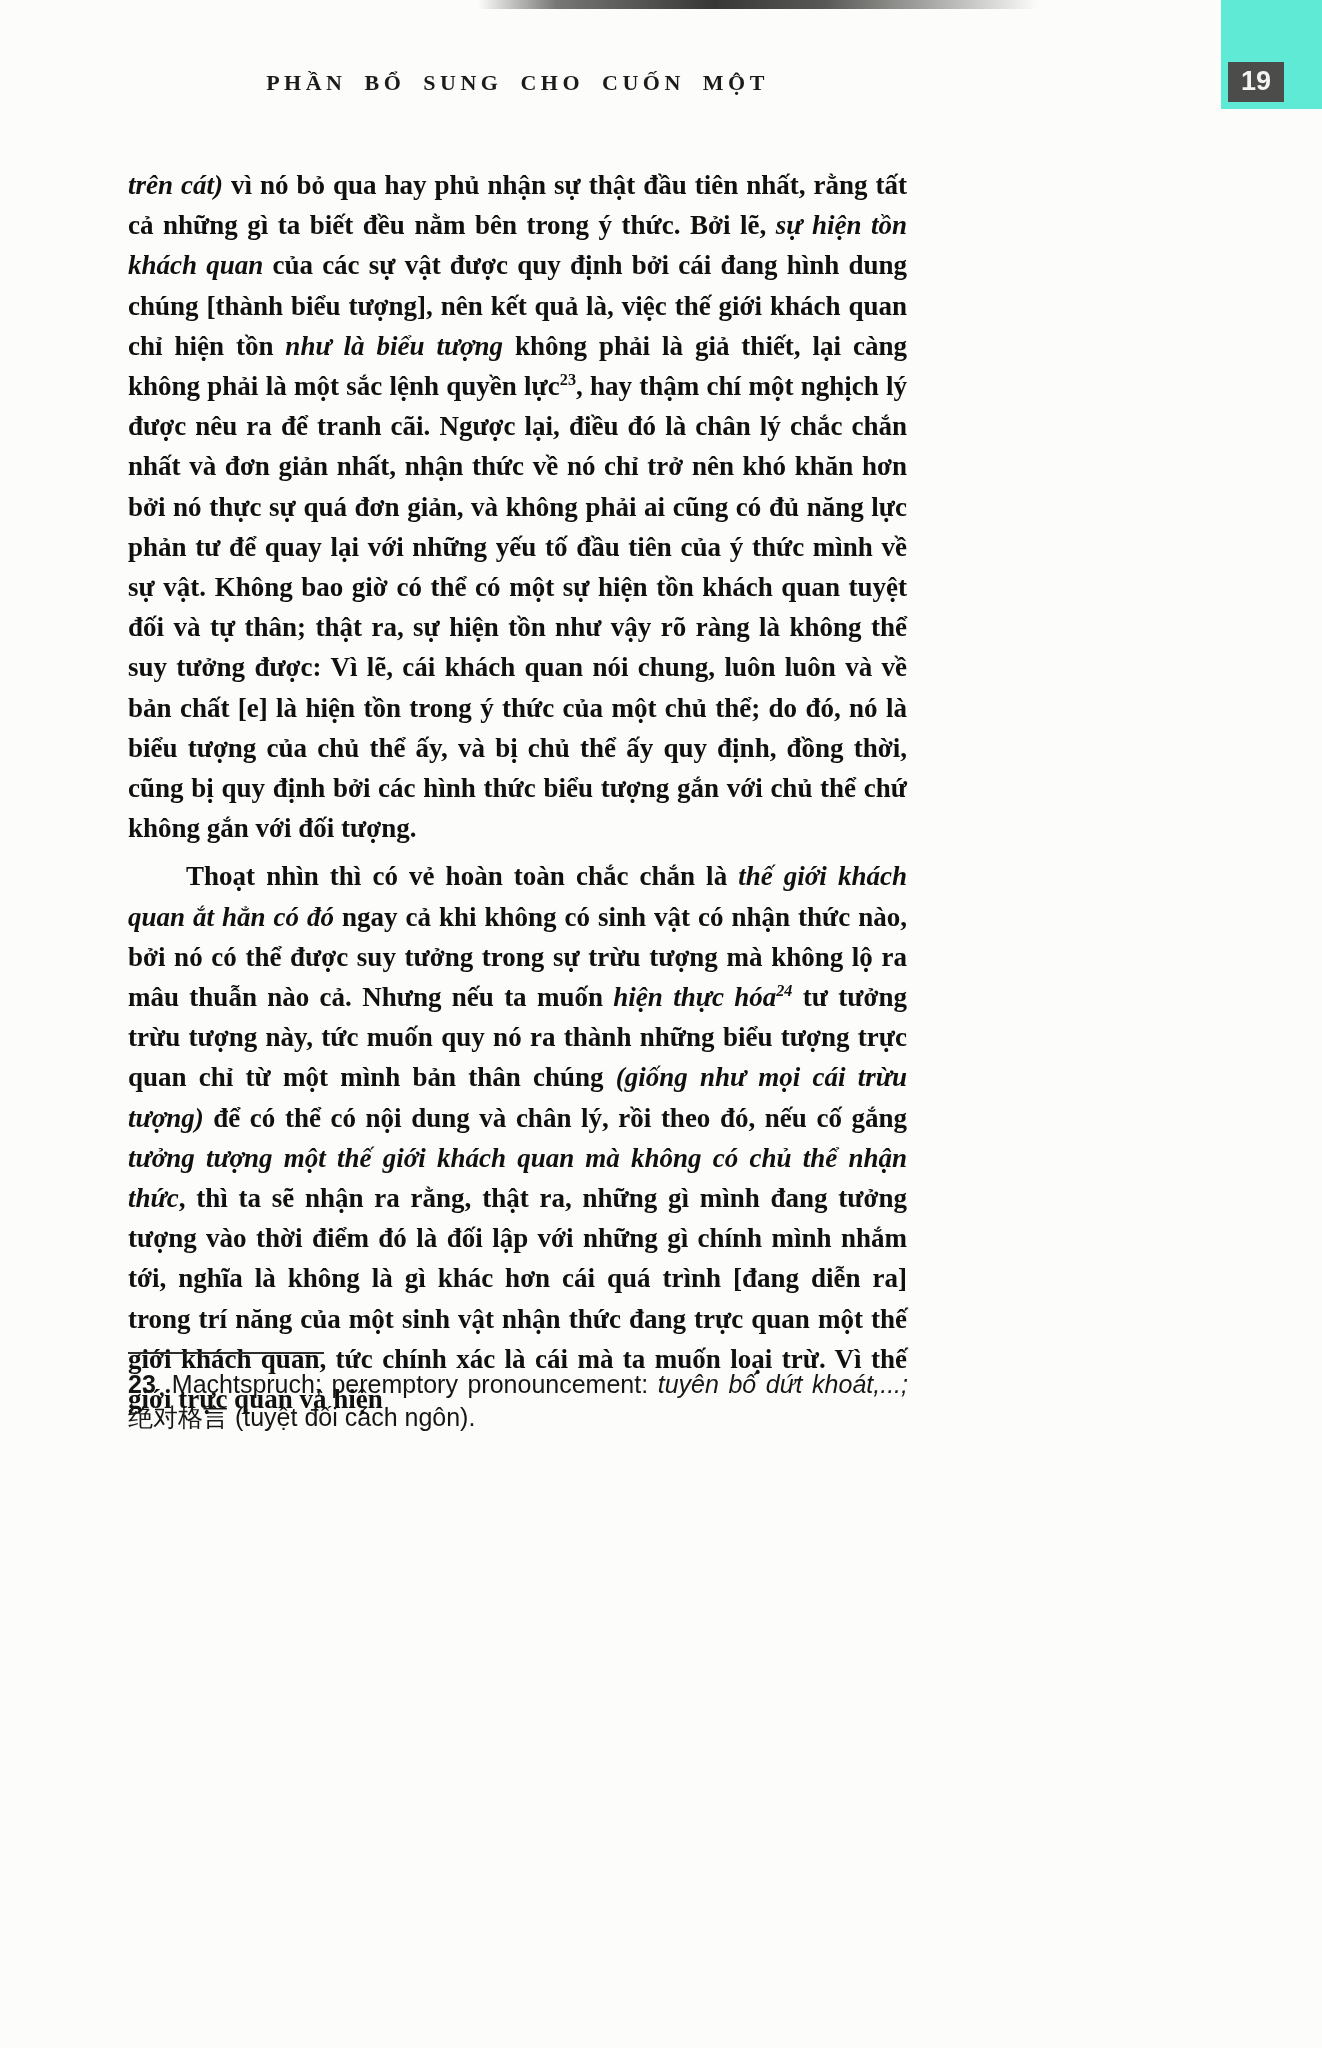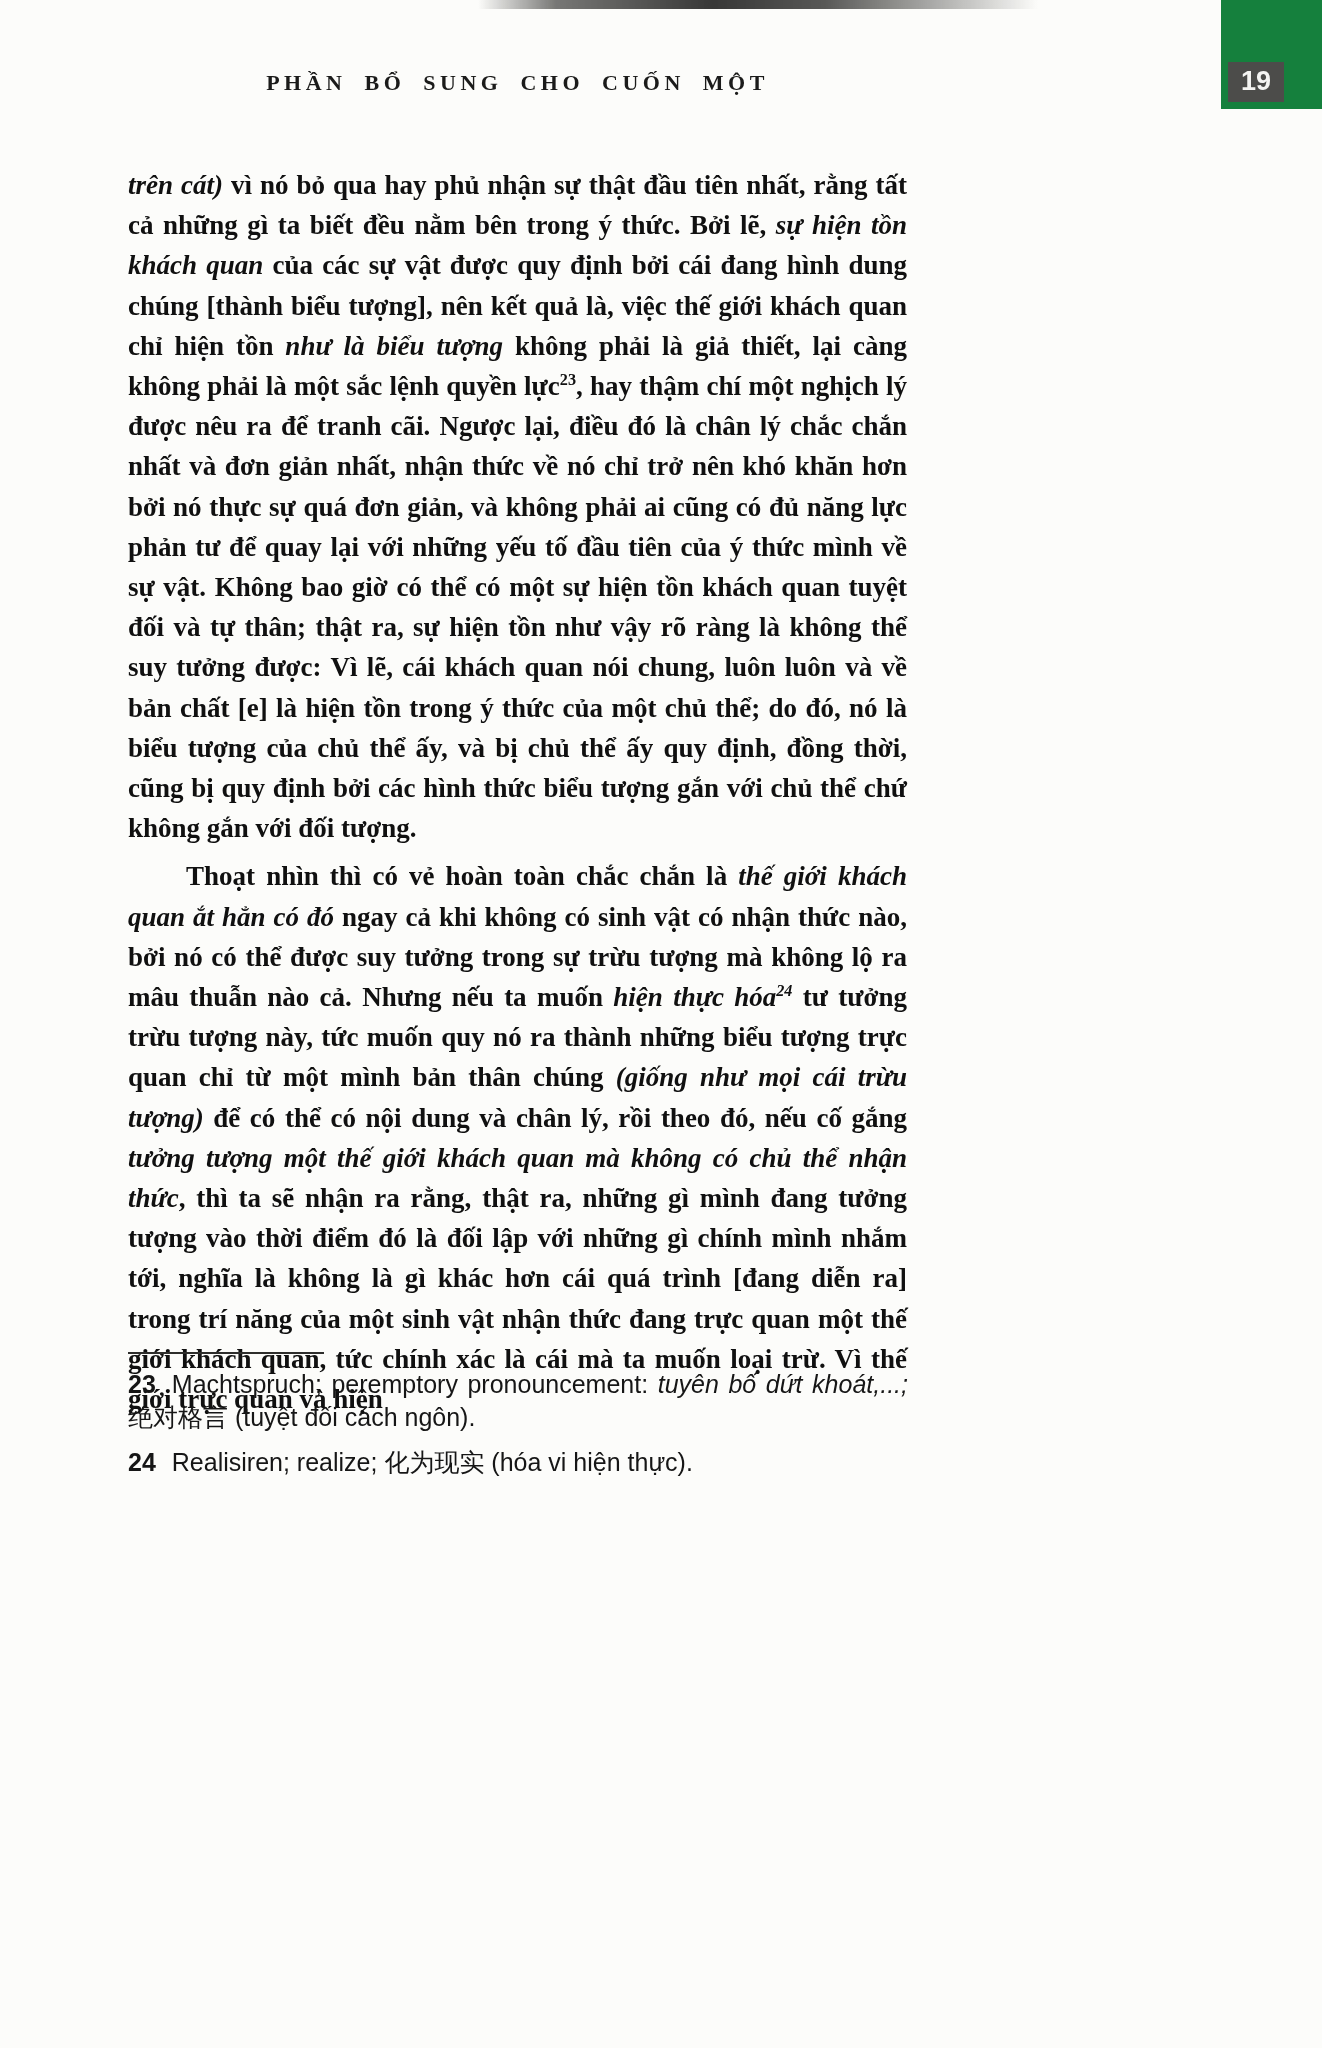--- a/index.html
+++ b/index.html
@@ -21,21 +21,21 @@
       rgba(95,95,93,.85) 14%,
       rgba(45,45,44,.95) 42%,
       rgba(70,70,68,.9) 62%,
       rgba(140,140,138,.7) 82%,
       rgba(160,160,158,0) 100%);
     filter:blur(.7px);
   }
   .corner-black {
     position:absolute; top:0; right:0;
     width:101px; height:109px;
-    background:#15803d;
+    background:#5eead4;
   }
   .page-number-chip {
     position:absolute; left:7px; bottom:7px;
     background:#4c4c4a;
     color:#f4f4f2;
     font-family:"Liberation Sans","DejaVu Sans",sans-serif;
     font-weight:700;
     font-size:27px;
     line-height:1;
     padding:6px 13px 7px 13px;
@@ -101,16 +101,15 @@
 
   <div class="body-text">
       <p class="para"><span class="it">trên cát)</span><span> vì nó bỏ qua hay phủ nhận sự thật đầu tiên nhất, rằng tất cả những gì ta biết đều nằm bên trong ý thức. Bởi lẽ, </span><span class="it">sự hiện tồn khách quan</span><span> của các sự vật được quy định bởi cái đang hình dung chúng [thành biểu tượng], nên kết quả là, việc thế giới khách quan chỉ hiện tồn </span><span class="it">như là biểu tượng</span><span> không phải là giả thiết, lại càng không phải là một sắc lệnh quyền lực</span><sup>23</sup><span>, hay thậm chí một nghịch lý được nêu ra để tranh cãi. Ngược lại, điều đó là chân lý chắc chắn nhất và đơn giản nhất, nhận thức về nó chỉ trở nên khó khăn hơn bởi nó thực sự quá đơn giản, và không phải ai cũng có đủ năng lực phản tư để quay lại với những yếu tố đầu tiên của ý thức mình về sự vật. Không bao giờ có thể có một sự hiện tồn khách quan tuyệt đối và tự thân; thật ra, sự hiện tồn như vậy rõ ràng là không thể suy tưởng được: Vì lẽ, cái khách quan nói chung, luôn luôn và về bản chất [e] là hiện tồn trong ý thức của một chủ thể; do đó, nó là biểu tượng của chủ thể ấy, và bị chủ thể ấy quy định, đồng thời, cũng bị quy định bởi các hình thức biểu tượng gắn với chủ thể chứ không gắn với đối tượng.</span></p>
       <p class="para indent"><span>Thoạt nhìn thì có vẻ hoàn toàn chắc chắn là </span><span class="it">thế giới khách quan ắt hẳn có đó</span><span> ngay cả khi không có sinh vật có nhận thức nào, bởi nó có thể được suy tưởng trong sự trừu tượng mà không lộ ra mâu thuẫn nào cả. Nhưng nếu ta muốn </span><span class="it">hiện thực hóa</span><sup class="it">24</sup><span> tư tưởng trừu tượng này, tức muốn quy nó ra thành những biểu tượng trực quan chỉ từ một mình bản thân chúng </span><span class="it">(giống như mọi cái trừu tượng)</span><span> để có thể có nội dung và chân lý, rồi theo đó, nếu cố gắng </span><span class="it">tưởng tượng một thế giới khách quan mà không có chủ thể nhận thức</span><span>, thì ta sẽ nhận ra rằng, thật ra, những gì mình đang tưởng tượng vào thời điểm đó là đối lập với những gì chính mình nhắm tới, nghĩa là không là gì khác hơn cái quá trình [đang diễn ra] trong trí năng của một sinh vật nhận thức đang trực quan một thế giới khách quan, tức chính xác là cái mà ta muốn loại trừ. Vì thế giới trực quan và hiện</span></p>
     </div>
 
   <div class="footnote-rule"></div>
 
   <div class="footnotes">
       <p class="footnote"><span class="fn-num">23</span><span>Machtspruch; peremptory pronouncement: </span><span class="it">tuyên bố dứt khoát,...;</span><span> 绝对格言 (tuyệt đối cách ngôn).</span></p>
-      <p class="footnote"><span class="fn-num">24</span><span>Realisiren; realize; 化为现实 (hóa vi hiện thực).</span></p>
     </div>
 
 </div>
 
 </body></html>

